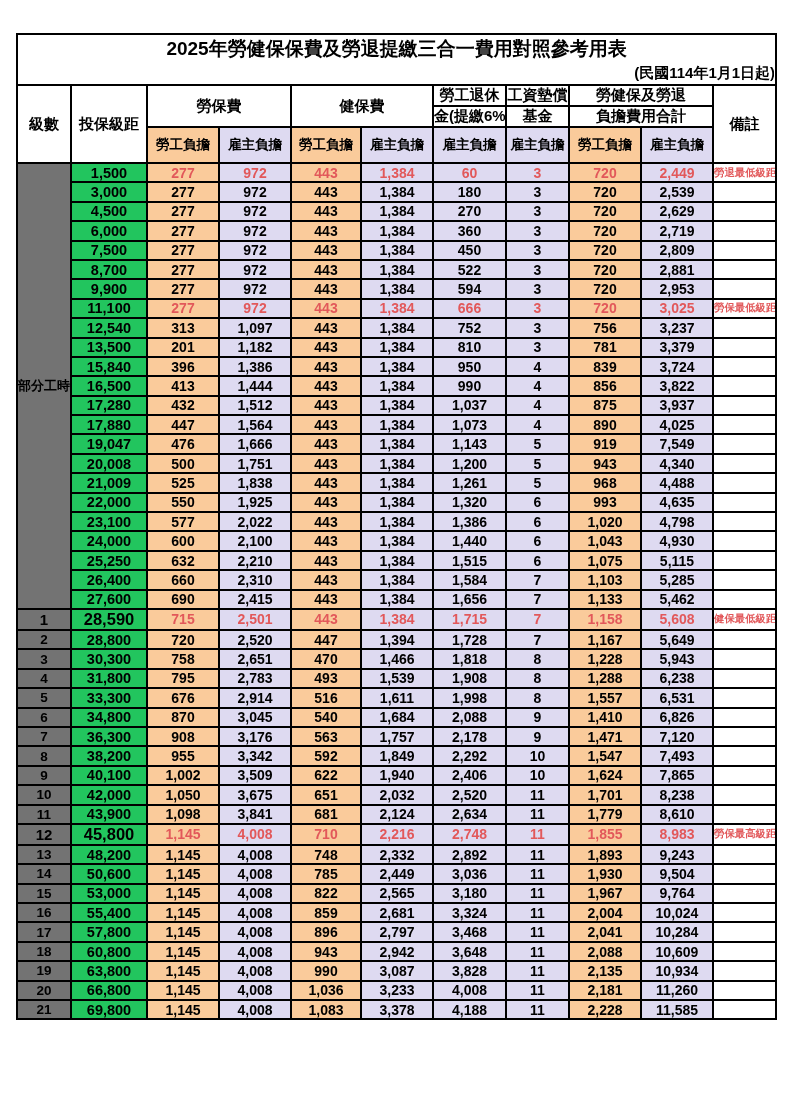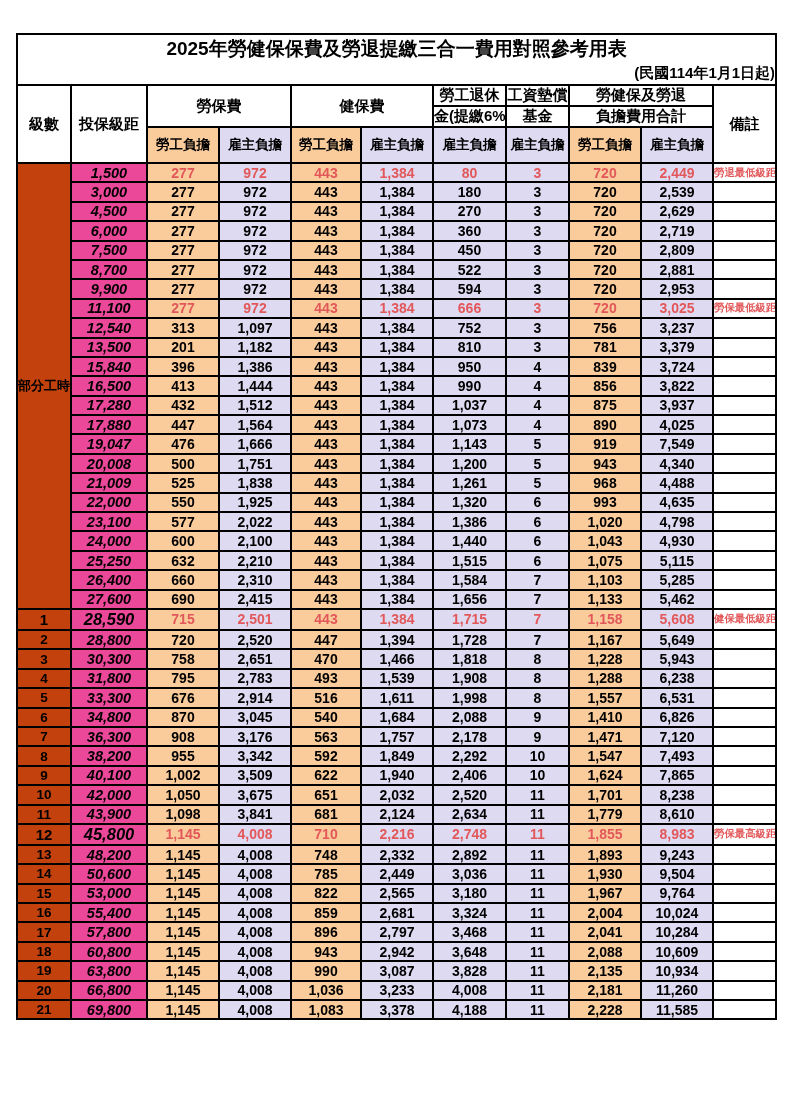--- a/index.html
+++ b/index.html
@@ -28,22 +28,22 @@
   }
   .title-cell { height: 36px; background: #fff; border-radius: 9px; }
   .title { font-size: 19px; font-weight: bold; line-height: 27px; }
   .subtitle { font-size: 15px; font-weight: bold; line-height: 22px; text-align: right; }
   thead th { background: #fff; font-size: 15px; font-weight: bold; }
   tr.h-row th { height: 19px; }
   tr.h-sub th { height: 36px; font-size: 13.5px; }
   th.emp, td.emp { background: #FACB9B; }
   th.er,  td.er  { background: #DEDAF1; }
   tbody td { height: 19.4px; font-size: 14px; }
-  td.level   { background: #c2410c; font-size: 13.5px; }
-  td.bracket { background: #ec4899; font-size: 14.5px; font-style: italic; }
+  td.level   { background: #737373; font-size: 13.5px; }
+  td.bracket { background: #22c55e; font-size: 14.5px; }
   td.part-time { font-size: 13px; letter-spacing: 0; }
   td.remark  { background: #fff; font-size: 10.4px; color: #E2585A; padding: 0 0; }
   tr.hl td.num { color: #E2585A; }
   tr.em td.bracket { font-size: 16.5px; }
   tr.em td.level   { font-size: 15px; }
 </style>
 </head>
 <body>
 
 <div class="page">
@@ -95,21 +95,21 @@
       </tr>
     </thead>
     <tbody id="rows">
         <tr class="hl">
           <td class="level part-time" rowspan="23">部分工時</td>
           <td class="bracket">1,500</td>
           <td class="num emp">277</td>
           <td class="num er">972</td>
           <td class="num emp">443</td>
           <td class="num er">1,384</td>
-          <td class="num er">80</td>
+          <td class="num er">60</td>
           <td class="num er">3</td>
           <td class="num emp">720</td>
           <td class="num er">2,449</td>
           <td class="remark">勞退最低級距</td>
         </tr>
         <tr>
           <td class="bracket">3,000</td>
           <td class="num emp">277</td>
           <td class="num er">972</td>
           <td class="num emp">443</td>

